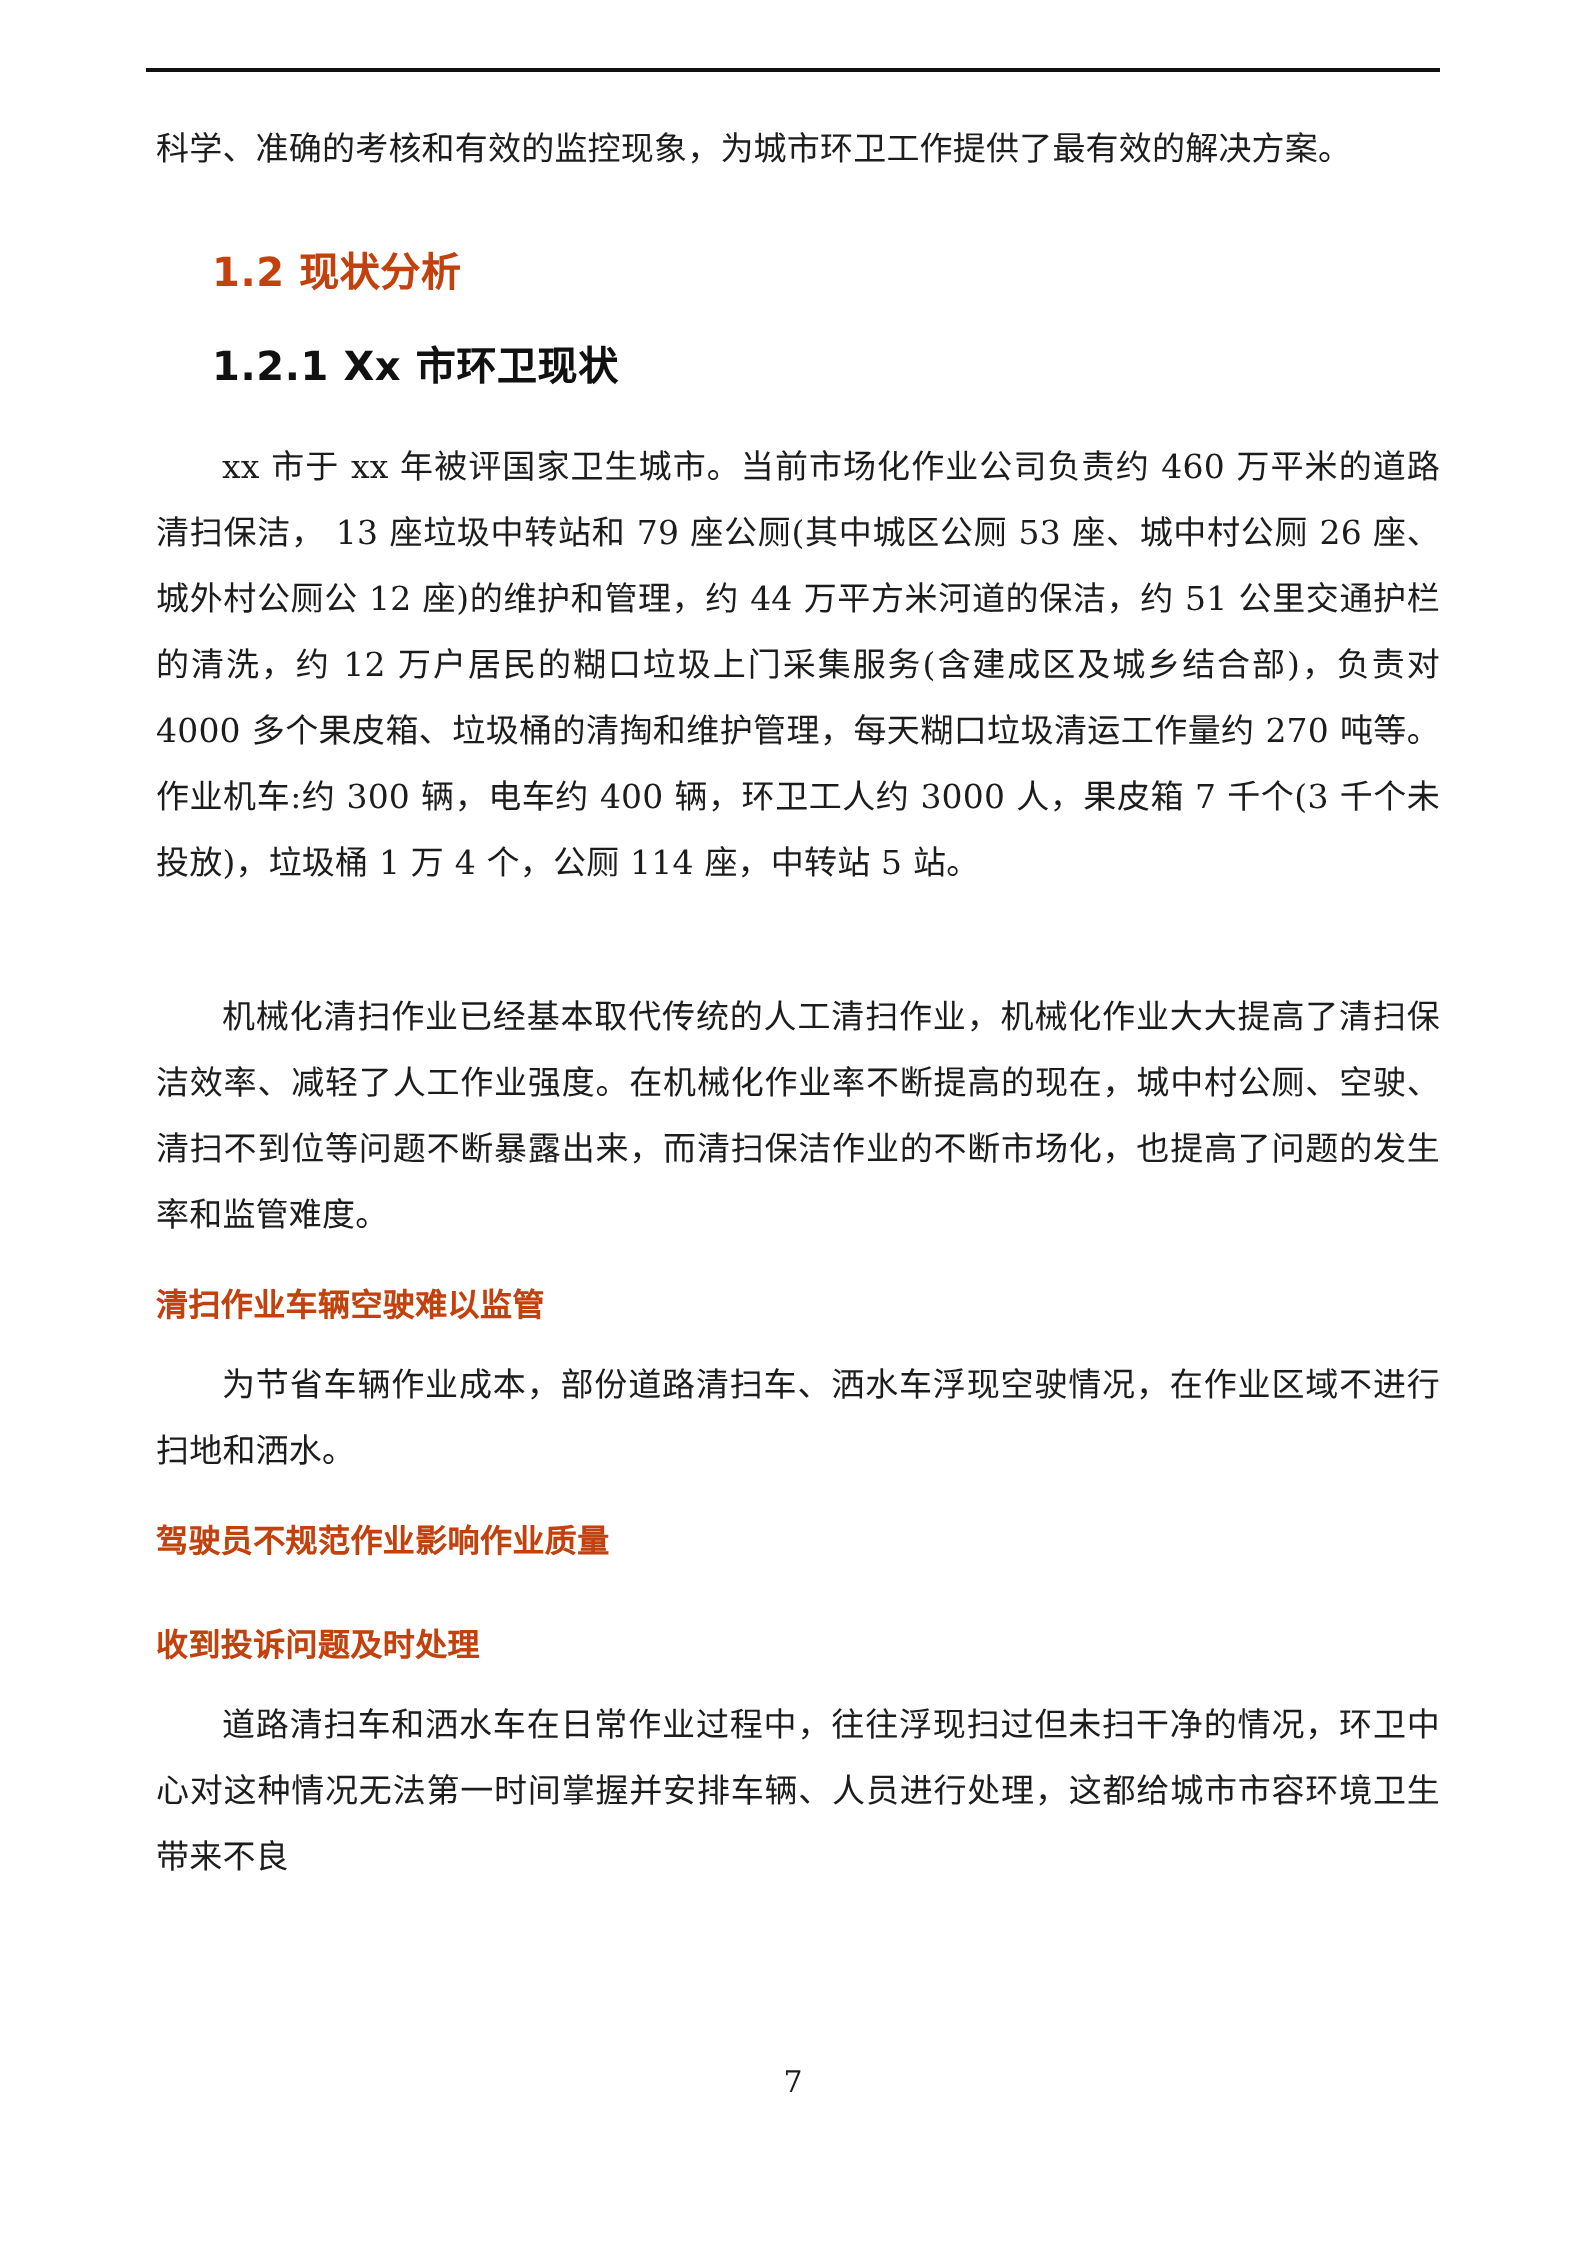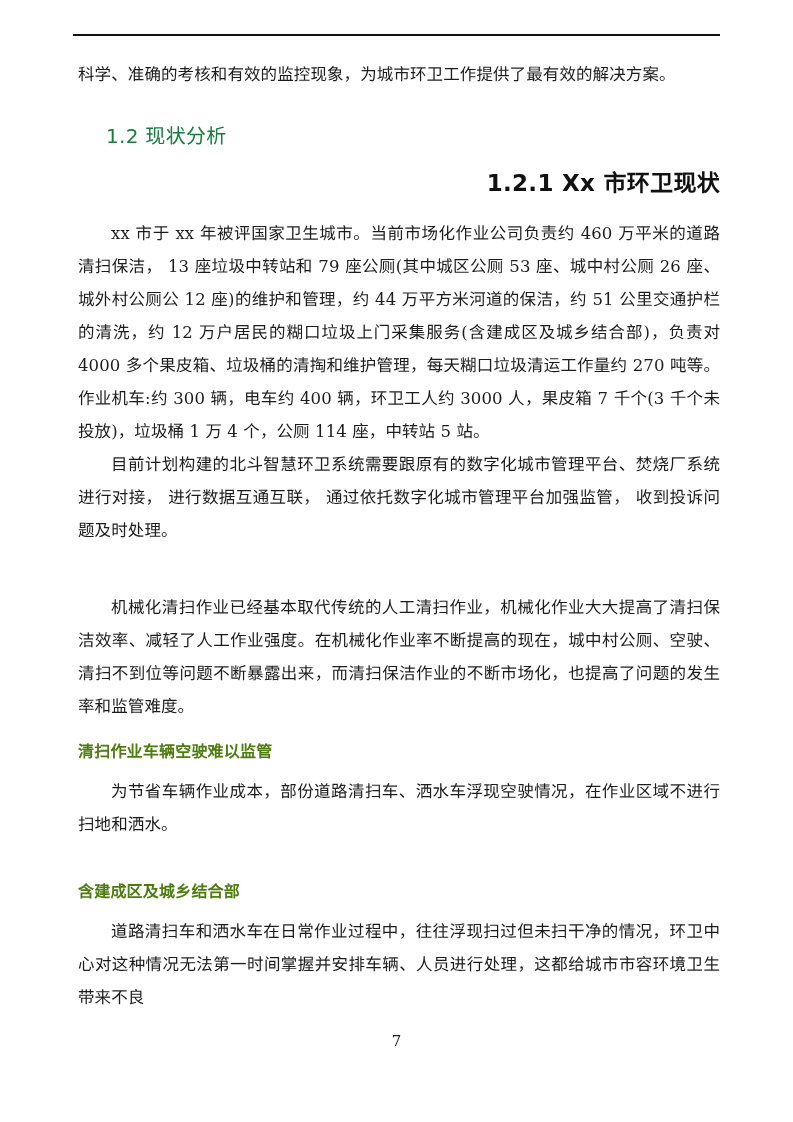--- a/index.html
+++ b/index.html
@@ -59,45 +59,44 @@
     text-indent: 2em;
   }
   p.no-indent {
     text-indent: 0;
   }
 
   
   h2.h-level2 {
     margin: 0;
     font-family: "DejaVu Sans", "Liberation Sans", sans-serif;
-    font-weight: normal;
+    font-weight: bold;
     font-size: 20px;
     line-height: 30px;
-    color: #15803d;
+    color: #c2410c;
     letter-spacing: 0.3px;
     padding-left: 28px;
   }
   h3.h-level3 {
     margin: 0;
     font-family: "DejaVu Sans", "Liberation Sans", sans-serif;
     font-weight: bold;
-    font-size: 23px;
+    font-size: 20px;
     line-height: 28px;
     color: #111111;
     letter-spacing: 0.3px;
     padding-left: 28px;
-    text-align: right;
   }
   h4.h-bold-run {
     margin: 0;
     font-family: "DejaVu Sans", "Liberation Sans", sans-serif;
     font-weight: bold;
     font-size: 16px;
     line-height: 30px;
-    color: #4d7c0f;
+    color: #c2410c;
     letter-spacing: 0.2px;
     padding-left: 0;
   }
 
   
   .gap-h2-before { height: 30px; }
   .gap-h2-after  { height: 18px; }
   .gap-h3-after  { height: 20px; }
   .gap-bold-before { height: 14px; }
   .gap-bold-after  { height: 8px; }
@@ -131,46 +130,46 @@
     <h2 class="h-level2">1.2 现状分析</h2>
 
     <div class="gap-h2-after"></div>
 
     <h3 class="h-level3">1.2.1  Xx 市环卫现状</h3>
 
     <div class="gap-h3-after"></div>
 
     <p class="body indent">xx 市于 xx 年被评国家卫生城市。当前市场化作业公司负责约 460 万平米的道路清扫保洁， 13 座垃圾中转站和 79 座公厕(其中城区公厕 53 座、城中村公厕 26 座、城外村公厕公 12 座)的维护和管理，约 44 万平方米河道的保洁，约 51 公里交通护栏的清洗，约 12 万户居民的糊口垃圾上门采集服务(含建成区及城乡结合部)，负责对4000 多个果皮箱、垃圾桶的清掏和维护管理，每天糊口垃圾清运工作量约 270 吨等。作业机车:约 300 辆，电车约 400 辆，环卫工人约 3000 人，果皮箱 7 千个(3 千个未投放)，垃圾桶 1 万 4 个，公厕 114 座，中转站 5 站。</p>
 
-    <p class="body indent">目前计划构建的北斗智慧环卫系统需要跟原有的数字化城市管理平台、焚烧厂系统进行对接， 进行数据互通互联， 通过依托数字化城市管理平台加强监管， 收到投诉问题及时处理。</p>
 
     <div class="gap-sect-before"></div>
 
 
     <div class="gap-h3-after"></div>
 
     <p class="body indent">机械化清扫作业已经基本取代传统的人工清扫作业，机械化作业大大提高了清扫保洁效率、减轻了人工作业强度。在机械化作业率不断提高的现在，城中村公厕、空驶、清扫不到位等问题不断暴露出来，而清扫保洁作业的不断市场化，也提高了问题的发生率和监管难度。</p>
 
     <div class="gap-bold-before"></div>
 
     <h4 class="h-bold-run">清扫作业车辆空驶难以监管</h4>
 
     <div class="gap-bold-after"></div>
 
     <p class="body indent">为节省车辆作业成本，部份道路清扫车、洒水车浮现空驶情况，在作业区域不进行扫地和洒水。</p>
 
     <div class="gap-bold-before"></div>
 
+    <h4 class="h-bold-run">驾驶员不规范作业影响作业质量</h4>
 
     <div class="gap-bold-after"></div>
 
 
     <div class="gap-bold-before"></div>
 
-    <h4 class="h-bold-run">含建成区及城乡结合部</h4>
+    <h4 class="h-bold-run">收到投诉问题及时处理</h4>
 
     <div class="gap-bold-after"></div>
 
     <p class="body indent">道路清扫车和洒水车在日常作业过程中，往往浮现扫过但未扫干净的情况，环卫中心对这种情况无法第一时间掌握并安排车辆、人员进行处理，这都给城市市容环境卫生带来不良</p>
 
   </div>
 
   <div class="page-number">7</div>
 
 </div>

